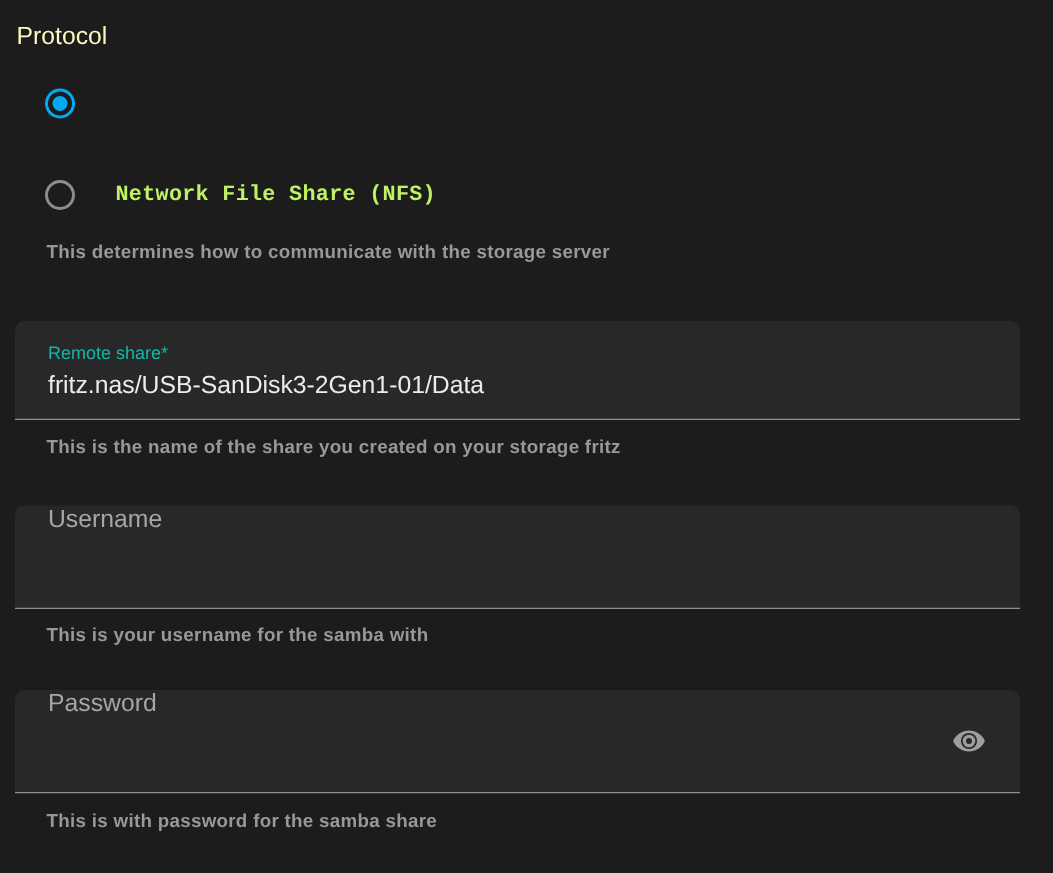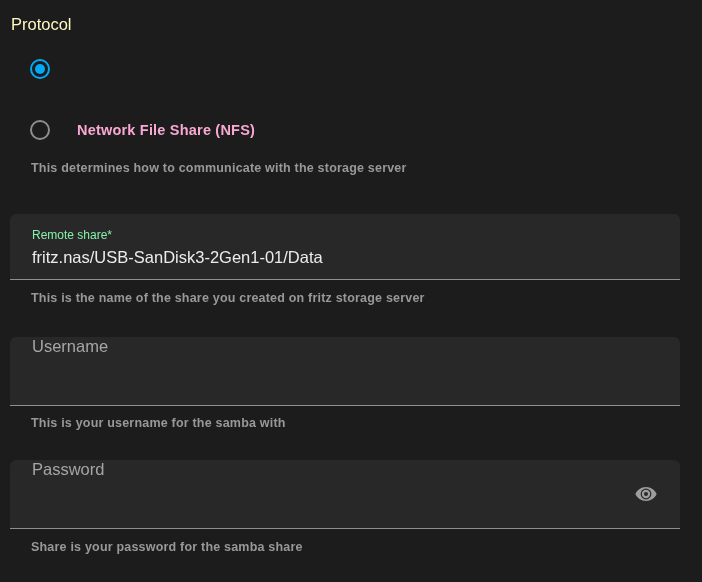--- a/index.html
+++ b/index.html
@@ -39,21 +39,21 @@
     border-radius:50%;
     background:transparent;
   }
   .radio.selected .dot { background:#03a9f4; }
   .radio-label {
     color:#e0e0e0;
     font-size:14.5px;
     font-weight:bold;
     letter-spacing:0.2px;
   }
-  .radio-row.second .radio-label { color:#f9a8d4; }
+  .radio-row.second .radio-label { color:#bef264;font-family:Liberation Mono, monospace; }
   .helper {
     color:#989898;
     font-size:12.5px;
     font-weight:bold;
     line-height:15px;
     margin-left:31px;
     letter-spacing:0.2px;
   }
   .helper.h-protocol   { margin-top:19px; }
   .helper.h-remote     { margin-top:11px; }
@@ -67,21 +67,21 @@
     border-bottom:1px solid #8f8f8f;
     padding:0 22px;
     position:relative;
   }
   .field.remote { margin-top:38px; height:66px; padding-top:14px; }
   .field.plain  { height:69px; display:flex; align-items:flex-start; }
   .field.username { margin-top:31px; }
   .field.password { margin-top:29px; }
   .flabel {
     display:block;
-    color:#86efac;
+    color:#14b8a6;
     font-size:12px;
     line-height:15px;
   }
   .field input {
     background:transparent;
     border:none;
     outline:none;
     color:#ececec;
     font-size:16.5px;
     font-family:"Liberation Sans", sans-serif;
@@ -125,34 +125,34 @@
       </span>
     <span class="radio-label">Network File Share (NFS)</span>
   </div>
 
   <div class="helper h-protocol">This determines how to communicate with the storage server</div>
 
   <div class="field remote">
     <label class="flabel">Remote share*</label>
     <input type="text" value="fritz.nas/USB-SanDisk3-2Gen1-01/Data" style="">
   </div>
-  <div class="helper h-remote">This is the name of the share you created on fritz storage server</div>
+  <div class="helper h-remote">This is the name of the share you created on your storage fritz</div>
 
   <div class="field plain username">
     <input type="text" placeholder="Username" style="">
   </div>
   <div class="helper h-username">This is your username for the samba with</div>
 
   <div class="field plain password">
     <input type="password" placeholder="Password" style="">
     <button class="eye-btn">
       <span style="display:flex;">
         <svg width="24" height="24" viewBox="0 0 24 24">
           <path d="M12 5 C7.2 5 3.1 7.9 1.4 12 C3.1 16.1 7.2 19 12 19 C16.8 19 20.9 16.1 22.6 12 C20.9 7.9 16.8 5 12 5 Z" fill="#9e9e9e"></path>
           <circle cx="12" cy="12" r="5.4" fill="#282828"></circle>
           <circle cx="12" cy="12" r="3.1" fill="none" stroke="#9e9e9e" stroke-width="2.2"></circle>
         </svg>
       </span>
     </button>
   </div>
-  <div class="helper h-password">Share is your password for the samba share</div>
+  <div class="helper h-password">This is with password for the samba share</div>
 
 </div>
 
 </body></html>

